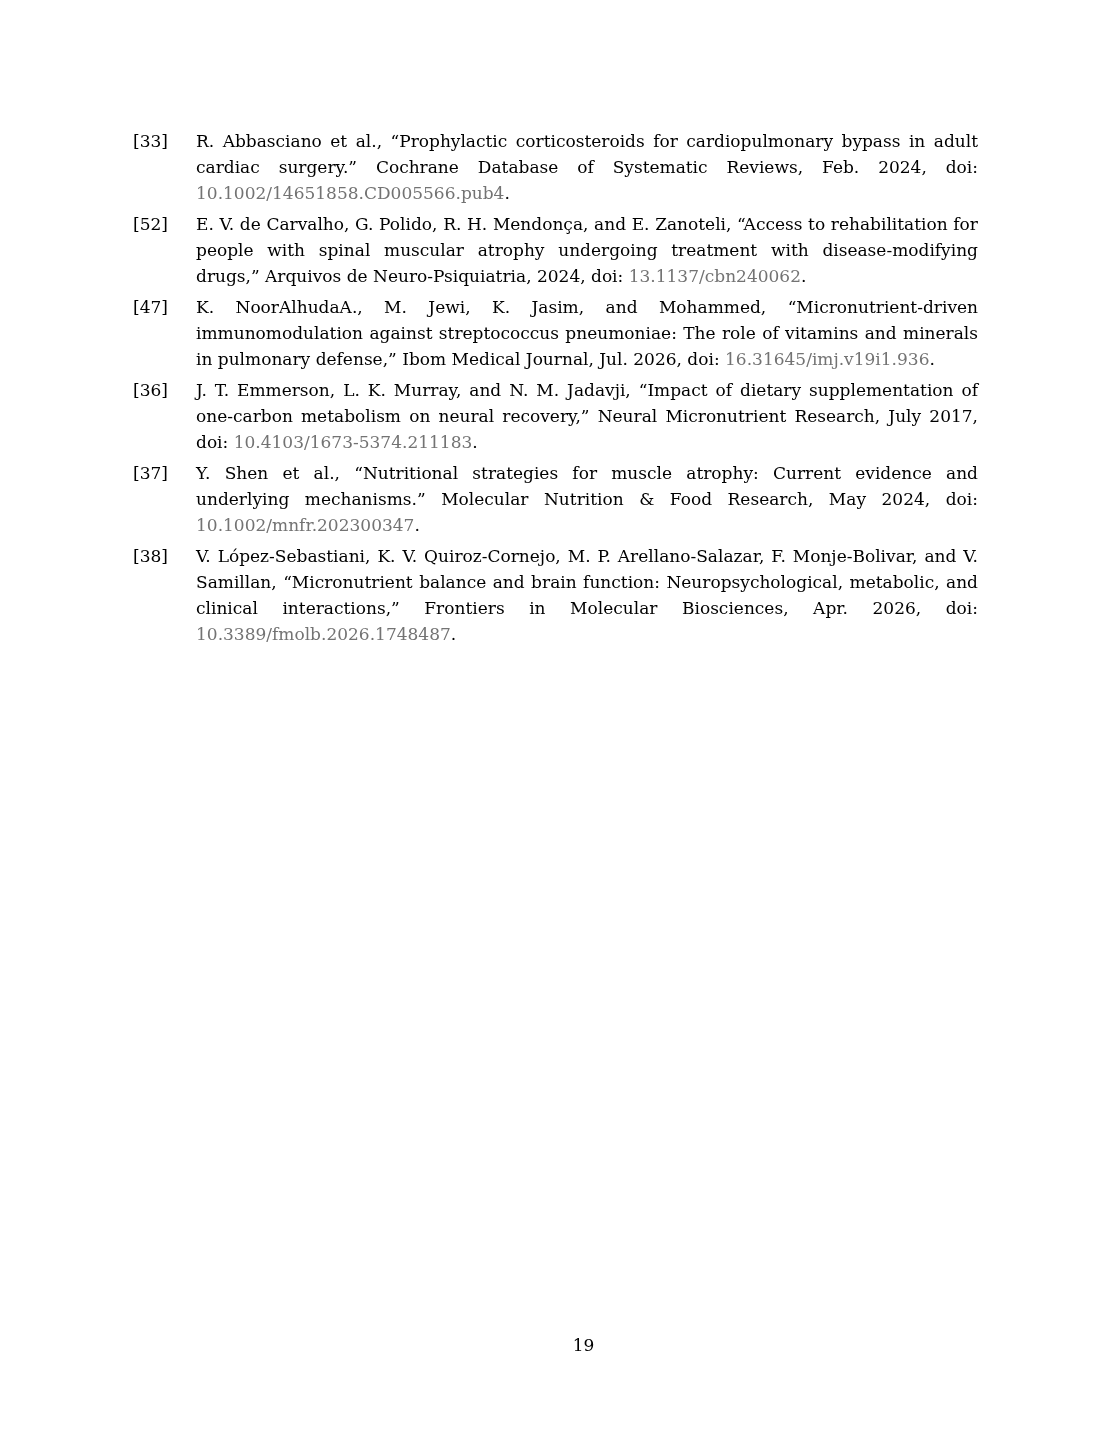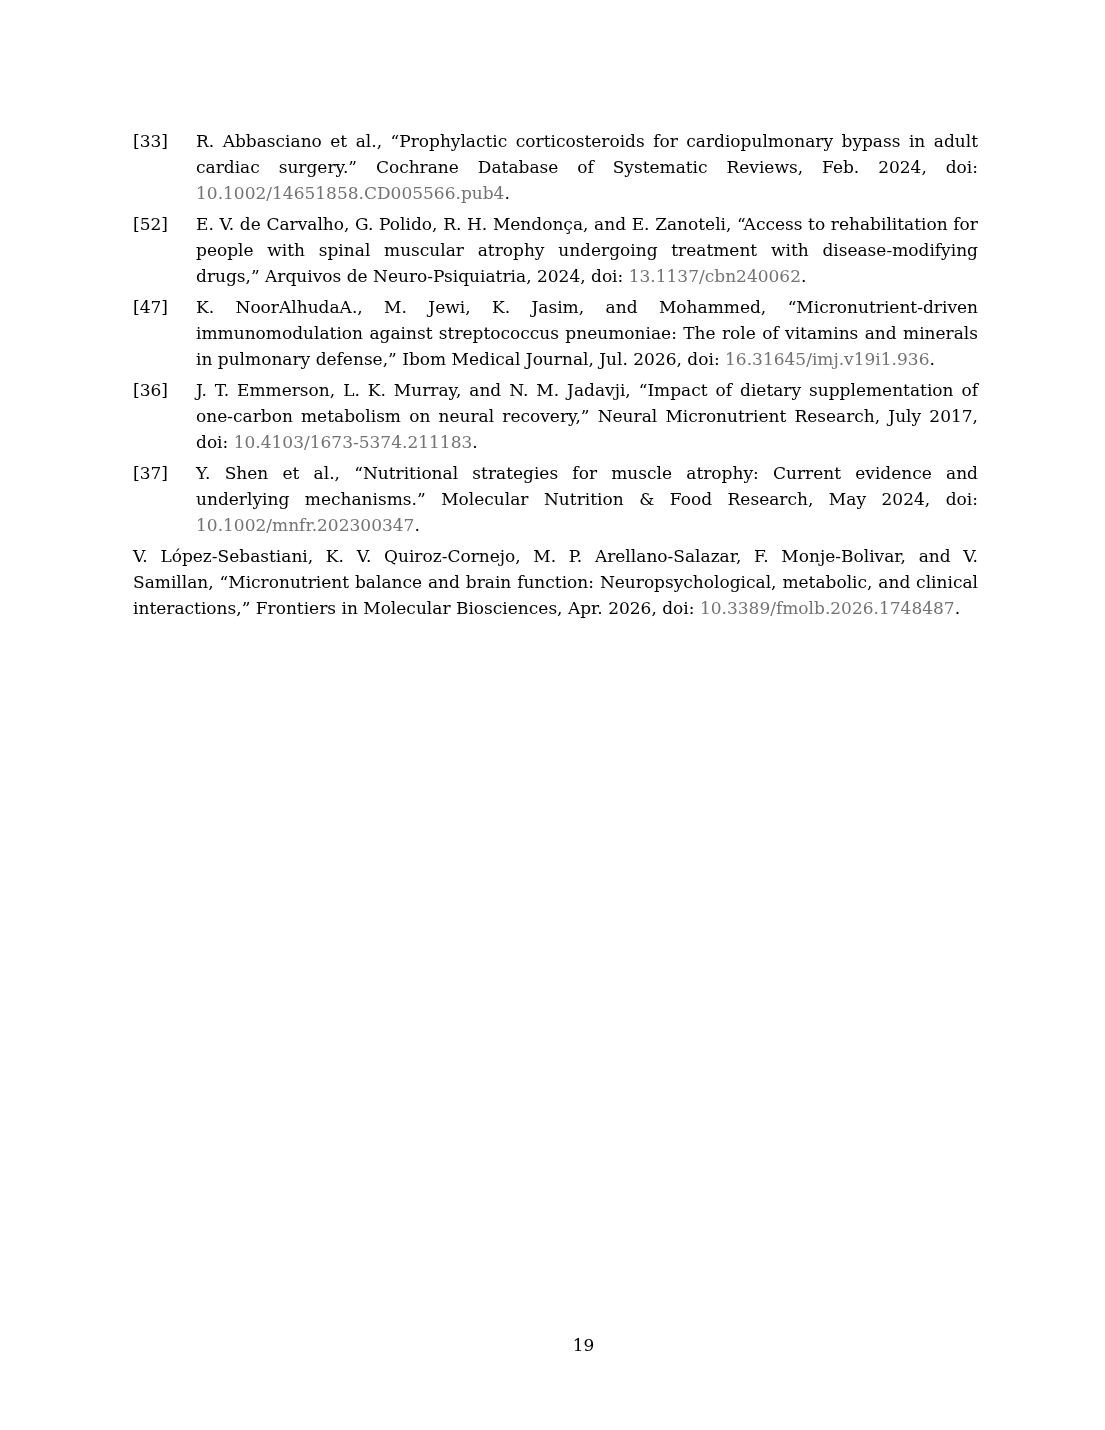--- a/index.html
+++ b/index.html
@@ -74,20 +74,21 @@
       <span class="ref-label">[36]</span>
       <span class="ref-body"><span>J. T. Emmerson, L. K. Murray, and N. M. Jadavji, “Impact of dietary supplementation of one-carbon metabolism on neural recovery,” </span><span class="it">Neural Micronutrient Research</span><span>, July 2017, doi: </span><a class="doi">10.4103/1673-5374.211183</a><span>.</span></span>
     </div>
 
     <div class="ref">
       <span class="ref-label">[37]</span>
       <span class="ref-body"><span>Y. Shen </span><span class="it">et al.</span><span>, “Nutritional strategies for muscle atrophy:  Current evidence and underlying mechanisms.”  </span><span class="it">Molecular Nutrition &amp; Food Research</span><span>, May 2024, doi: </span><a class="doi">10.1002/mnfr.202300347</a><span>.</span></span>
     </div>
 
     <div class="ref">
+      <span class="ref-label">[38]</span>
       <span class="ref-body"><span>V. López-Sebastiani, K. V. Quiroz-Cornejo, M. P. Arellano-Salazar, F. Monje-Bolivar, and V. Samillan, “Micronutrient balance and brain function:  Neuropsychological, metabolic, and clinical interactions,” </span><span class="it">Frontiers in Molecular Biosciences</span><span>, Apr.  2026, doi: </span><a class="doi">10.3389/fmolb.2026.1748487</a><span>.</span></span>
     </div>
 
   </div>
 
   <div class="page-footer">
     <span>19</span>
   </div>
 </div>
 

